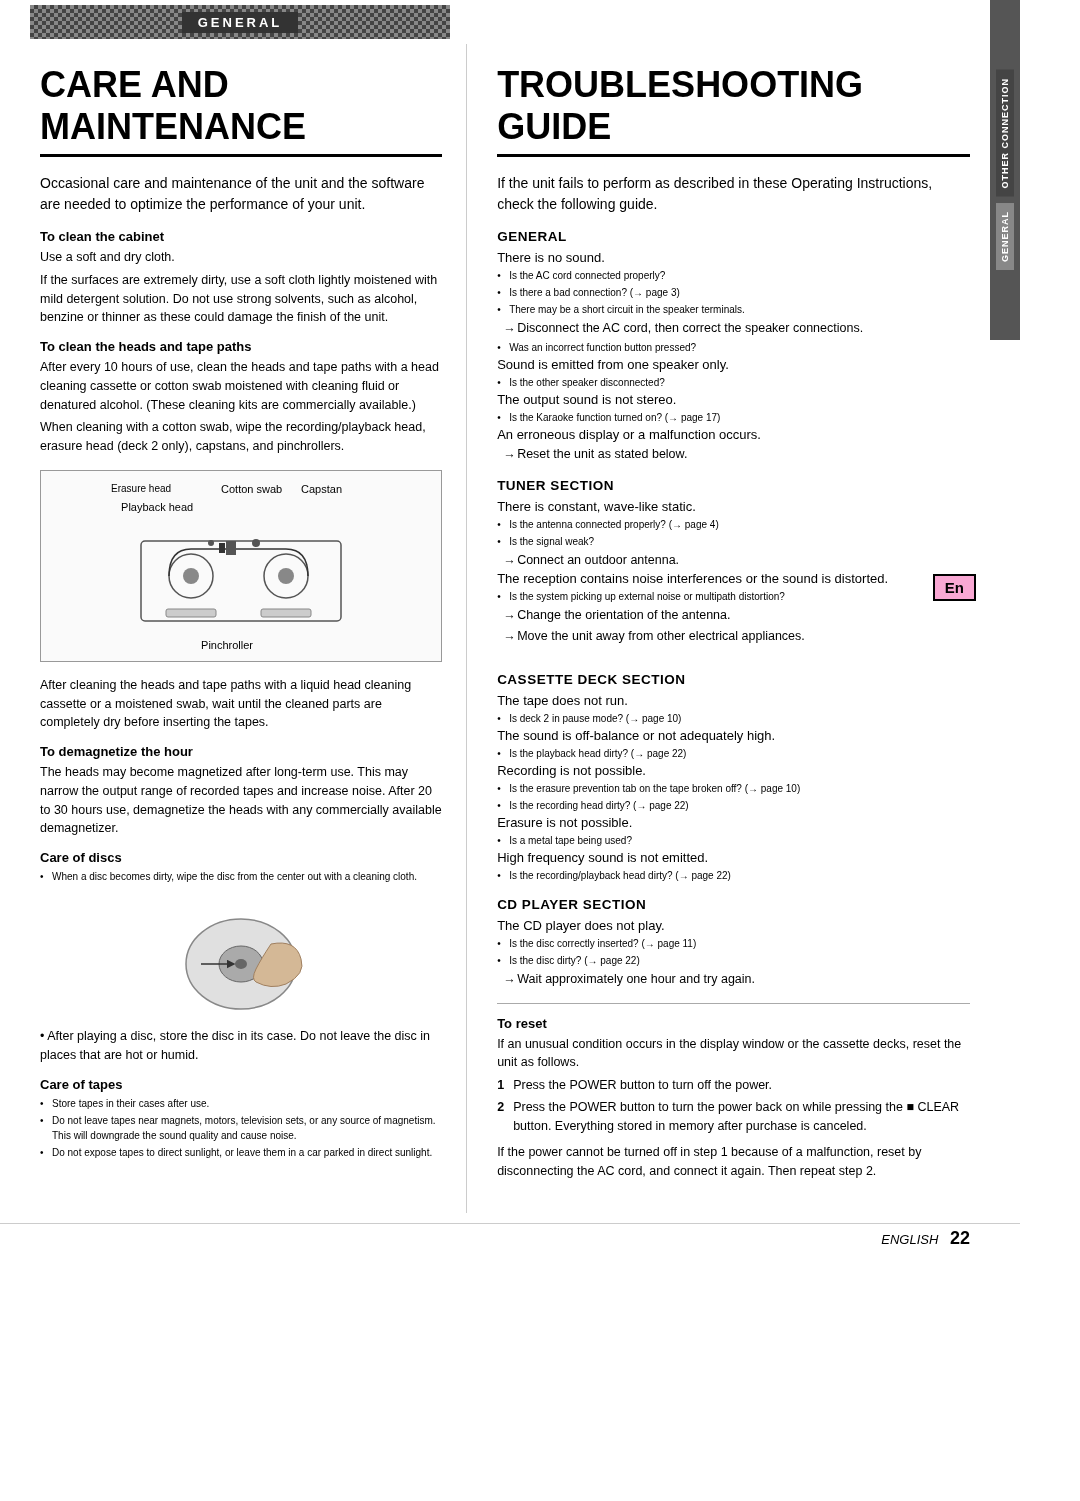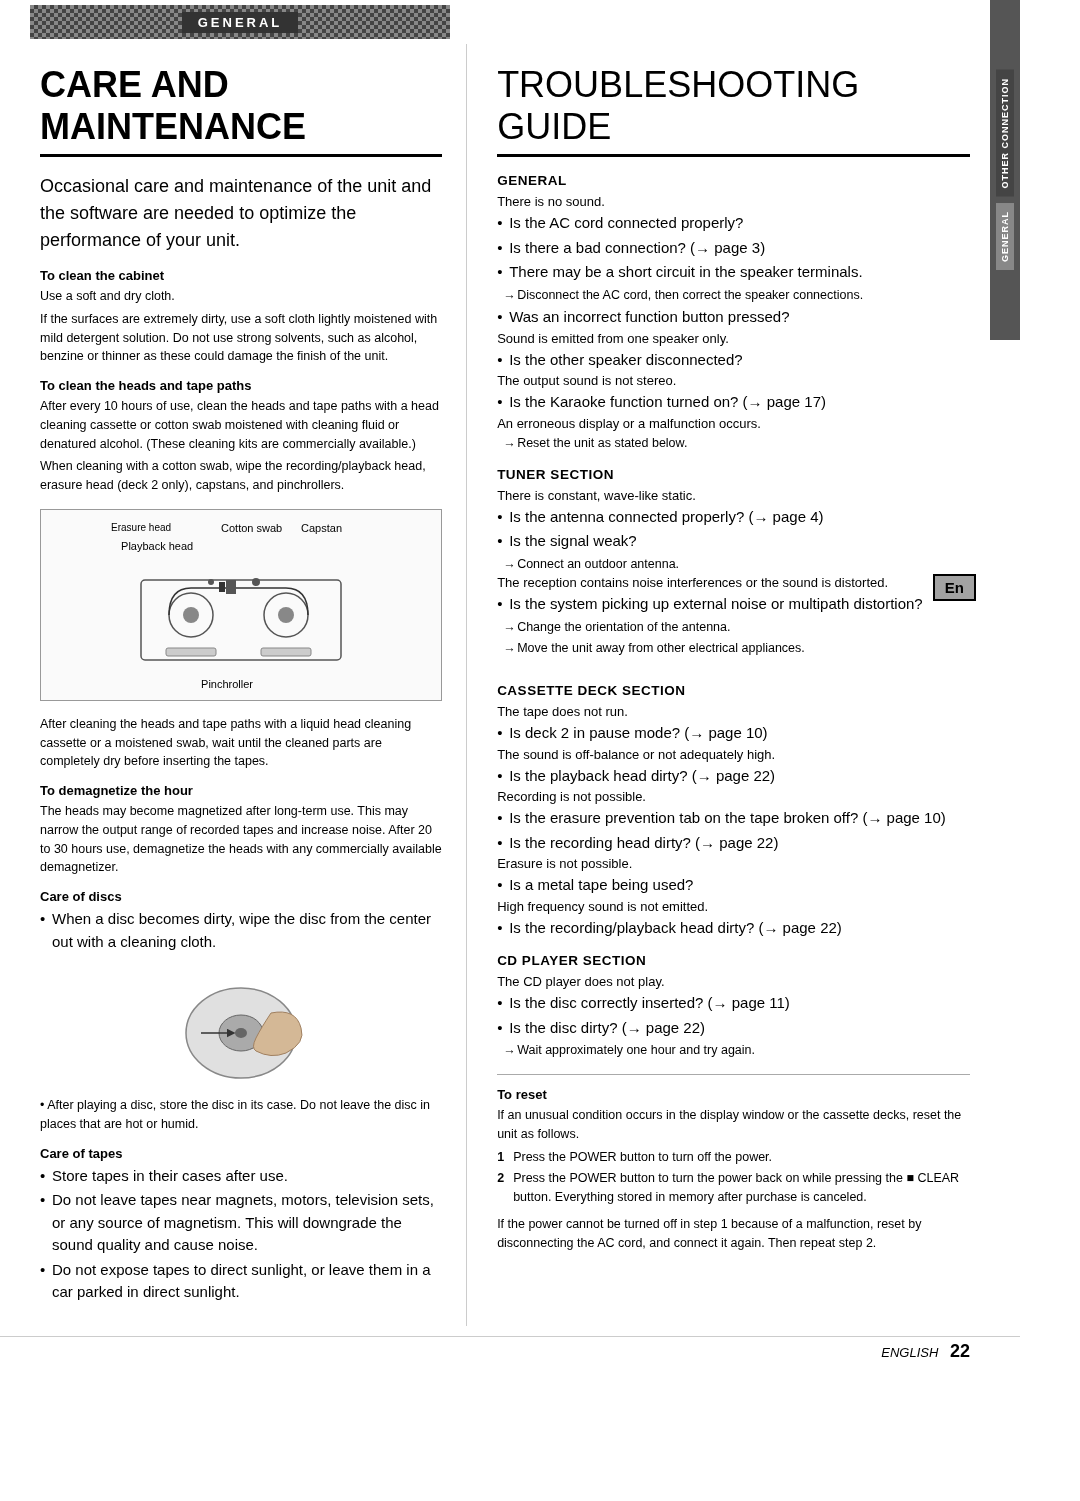--- a/index.html
+++ b/index.html
@@ -56,47 +56,47 @@
       font-size: 36px;
       font-weight: 900;
       border-bottom: 3px solid #000;
       padding-bottom: 6px;
       margin-bottom: 16px;
       letter-spacing: 0;
     }
 
     h1.trouble-title {
       font-size: 36px;
-      font-weight: 400;
+      font-weight: 700;
       border-bottom: 3px solid #000;
       padding-bottom: 6px;
       margin-bottom: 16px;
     }
 
     p.intro-text {
-      font-size: 18px;
+      font-size: 14px;
       line-height: 1.5;
       margin-bottom: 14px;
     }
 
     .section-heading {
       font-weight: bold;
       font-size: 13px;
       margin-top: 12px;
       margin-bottom: 4px;
     }
 
     .body-text {
       font-size: 12.5px;
       line-height: 1.5;
       margin-bottom: 4px;
     }
 
     .bullet-item {
-      font-size: 15px;
+      font-size: 10px;
       line-height: 1.5;
       padding-left: 12px;
       position: relative;
       margin-bottom: 2px;
     }
     .bullet-item::before {
       content: '•';
       position: absolute;
       left: 0;
     }
@@ -155,21 +155,21 @@
 
     
     .en-badge {
       position: absolute;
       right: 44px;
       top: 530px;
       border: 2px solid #000;
       padding: 4px 8px;
       font-size: 16px;
       font-weight: bold;
-      background: #a3a3a3;
+      background: #f9a8d4;
     }
 
     
     .page-footer {
       text-align: right;
       padding: 4px 50px 10px 0;
       font-size: 13px;
       border-top: 1px solid #ccc;
       margin-top: 10px;
     }
@@ -320,20 +320,21 @@
       <div class="bullet-item">Store tapes in their cases after use.</div>
       <div class="bullet-item">Do not leave tapes near magnets, motors, television sets, or any source of magnetism. This will downgrade the sound quality and cause noise.</div>
       <div class="bullet-item">Do not expose tapes to direct sunlight, or leave them in a car parked in direct sunlight.</div>
 
     </div>
 
     <div class="right-col">
 
       <h1 class="trouble-title">TROUBLESHOOTING GUIDE</h1>
 
+      <p class="intro-text">If the unit fails to perform as described in these Operating Instructions, check the following guide.</p>
 
       <div class="ts-section">
         <div class="ts-main-heading">GENERAL</div>
 
         <div class="ts-sub-heading">There is no sound.</div>
         <div class="bullet-item">Is the AC cord connected properly?</div>
         <div class="bullet-item">Is there a bad connection? (→ page 3)</div>
         <div class="bullet-item">There may be a short circuit in the speaker terminals.</div>
         <div class="arrow-item">Disconnect the AC cord, then correct the speaker connections.</div>
         <div class="bullet-item">Was an incorrect function button pressed?</div>

